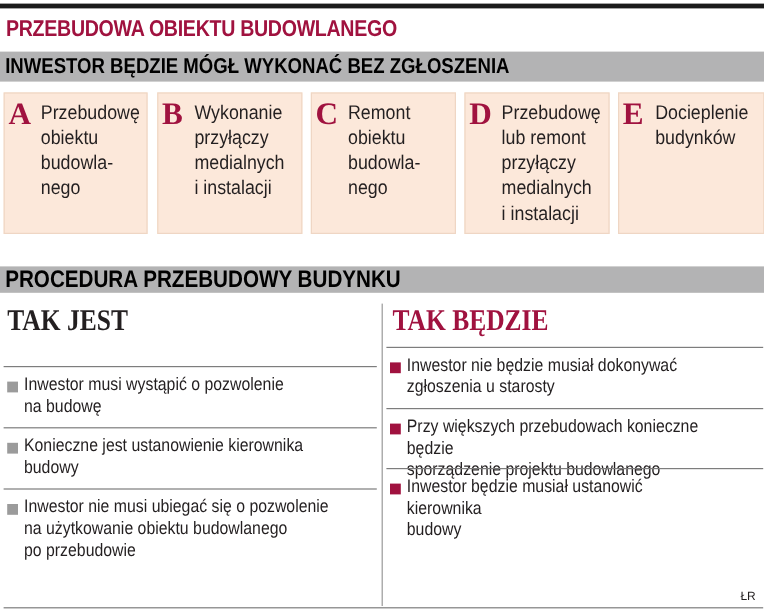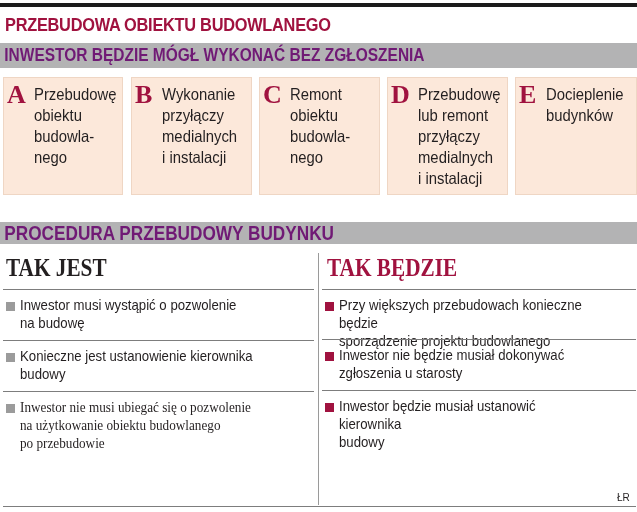--- a/index.html
+++ b/index.html
@@ -1,21 +1,21 @@
 <!DOCTYPE html>
 <html><head>
   <meta charset="utf-8">
   <style>
     html, body { margin: 0; padding: 0; background: #ffffff; }
     body { width: 637px; height: 512px; position: relative; overflow: hidden;
       font-family: "Liberation Sans", "DejaVu Sans", sans-serif; color: #231f20; }
     .topbar { position: absolute; left: 0; top: 3px; width: 637px; height: 4px; background: #1b1b1b; }
     .title { position: absolute; left: 5px; top: 14px; font-size: 19px; font-weight: bold;
       color: #a0123f; letter-spacing: -0.3px; transform: scaleX(0.86); transform-origin: left center; white-space: nowrap; }
-    .band { position: absolute; left: 0; width: 637px; background: #b3b3b4; color: #701a75;
+    .band { position: absolute; left: 0; width: 637px; background: #b3b3b4; color: #000000;
       font-weight: bold; white-space: nowrap; }
     .band span { display: inline-block; transform-origin: left center; }
     .band1 { top: 43px; height: 25px; font-size: 18px; line-height: 25px; }
     .band1 span { padding-left: 5px; transform: scaleX(0.86); }
     .band2 { top: 222px; height: 22px; font-size: 20px; line-height: 22px; }
     .band2 span { padding-left: 5px; transform: scaleX(0.86); }
 
     .cards { position: absolute; left: 3px; top: 77px; height: 118px; width: 634px; }
     .card { position: absolute; top: 0; height: 118px; background: #fce8da;
       border: 1px solid #efd6c4; box-sizing: border-box; }
@@ -26,21 +26,21 @@
 
     .colhead { position: absolute; top: 254px; font-size: 25px; font-weight: bold;
       font-family: "Liberation Serif", "DejaVu Serif", serif; white-space: nowrap;
       transform: scaleX(0.85); transform-origin: left center; }
     .colhead.left { left: 6px; color: #231f20; }
     .colhead.right { left: 327px; color: #a0123f; }
 
     .divider { position: absolute; left: 318px; top: 253px; width: 1px; height: 252px; background: #9a9a9a; }
 
     .list { position: absolute; top: 289px; }
-    .list.left { left: 3px; width: 311px; }
+    .list.left { left: 3px; width: 311px; margin-top: 16px; }
     .list.right { left: 322px; width: 314px; }
     .item { position: relative; border-top: 1px solid #7d7d7d; box-sizing: border-box; }
     .item .bullet { position: absolute; left: 3px; top: 12px; width: 9px; height: 9px; }
     .list.left .bullet { background: #9b9b9b; }
     .list.right .bullet { background: #a0123f; }
     .item .itxt { position: absolute; left: 17px; top: 6px; font-size: 15px; line-height: 18px;
       white-space: pre-line; transform: scaleX(0.88); transform-origin: left top; color: #231f20; }
     .list-bottom { position: absolute; left: 3px; top: 506px; width: 633px; height: 1px; background: #7d7d7d; }
     .credit { position: absolute; left: 617px; top: 492px; font-size: 10px; color: #231f20; }
   </style>
@@ -103,38 +103,38 @@
   <div class="item" style="height:51px;">
     <div class="bullet"></div>
     <div class="itxt">Inwestor musi wystąpić o pozwolenie
 na budowę</div>
   </div>
   <div class="item" style="height:51px;">
     <div class="bullet"></div>
     <div class="itxt">Konieczne jest ustanowienie kierownika
 budowy</div>
   </div>
-  <div class="item" style="height:66px;font-family:Liberation Serif, serif;">
+  <div class="item" style="height:66px;">
     <div class="bullet"></div>
     <div class="itxt">Inwestor nie musi ubiegać się o pozwolenie
 na użytkowanie obiektu budowlanego
 po przebudowie</div>
   </div>
 </div>
 
 <div class="list right">
+  <div class="item" style="height:51px;">
+    <div class="bullet"></div>
+    <div class="itxt">Inwestor nie będzie musiał dokonywać
+zgłoszenia u starosty</div>
+  </div>
   <div class="item" style="height:50px;">
     <div class="bullet"></div>
     <div class="itxt">Przy większych przebudowach konieczne będzie
 sporządzenie projektu budowlanego</div>
-  </div>
-  <div class="item" style="height:51px;">
-    <div class="bullet"></div>
-    <div class="itxt">Inwestor nie będzie musiał dokonywać
-zgłoszenia u starosty</div>
   </div>
   <div class="item" style="height:51px;">
     <div class="bullet"></div>
     <div class="itxt">Inwestor będzie musiał ustanowić kierownika
 budowy</div>
   </div>
 </div>
 
 <div class="list-bottom"></div>
 <div class="credit">ŁR</div>

